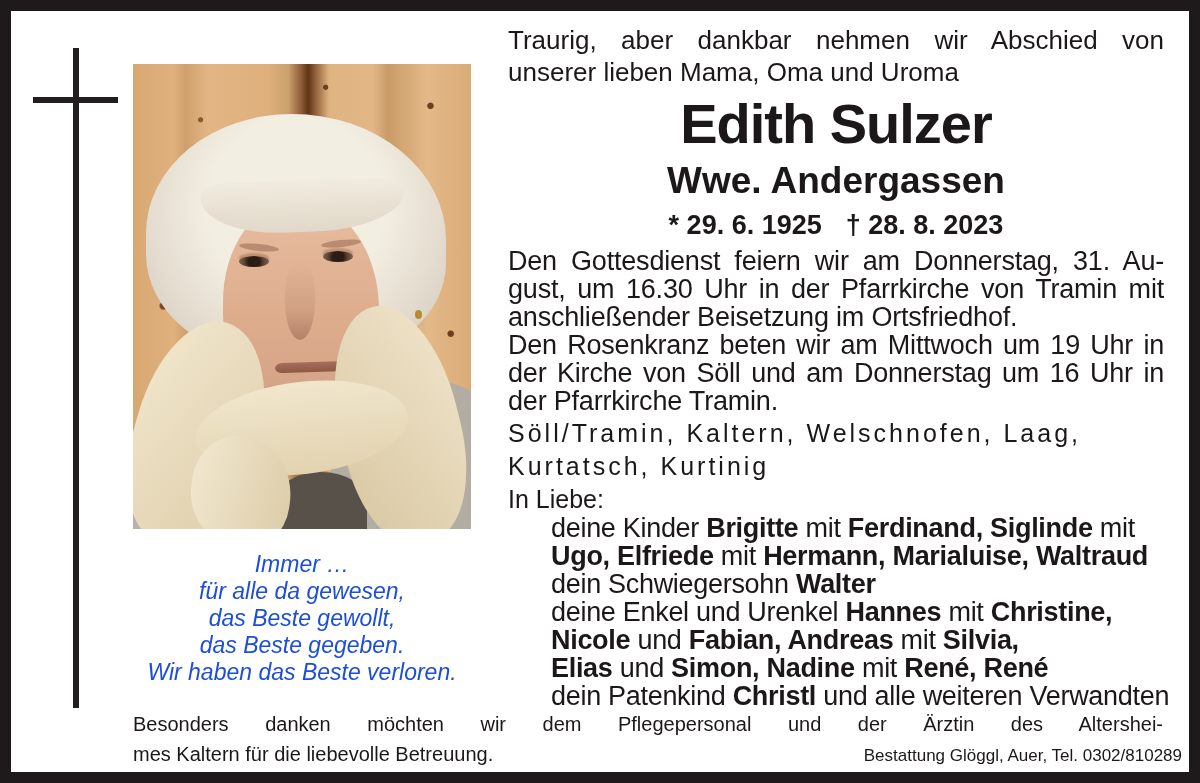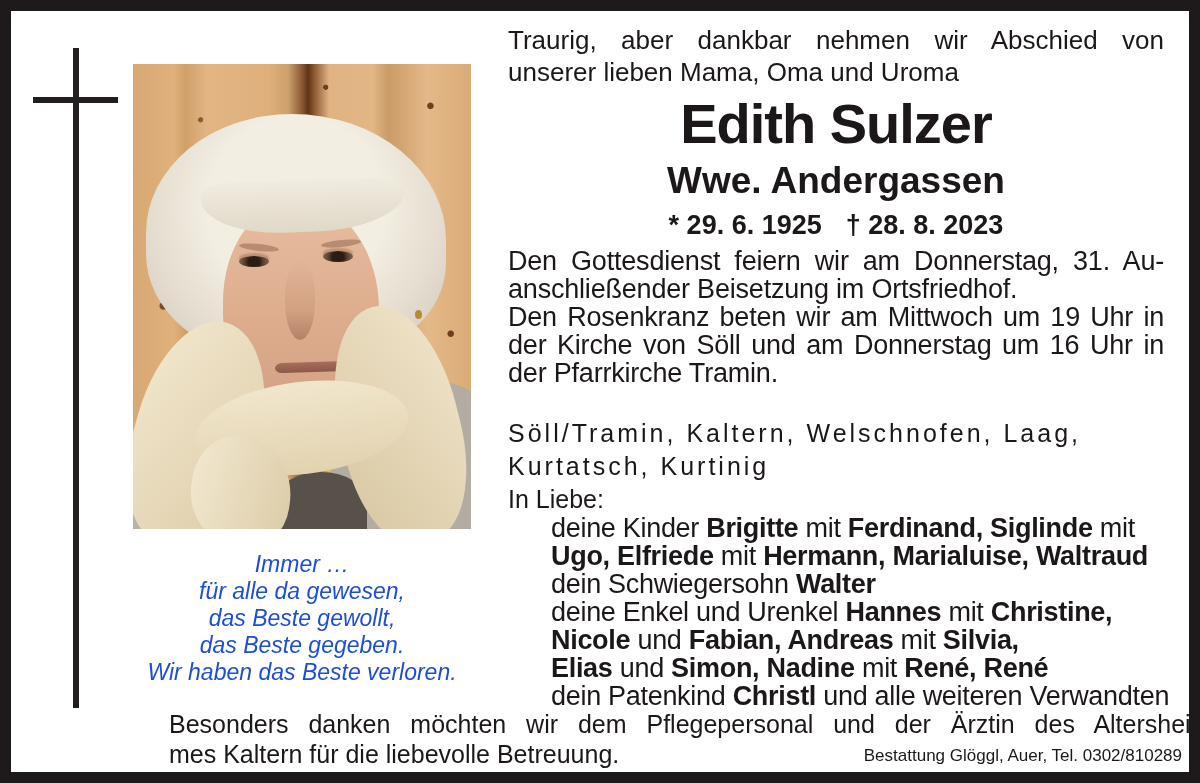--- a/index.html
+++ b/index.html
@@ -83,21 +83,21 @@
   .widow { position:absolute; top:161px; width:656px; text-align:center; font-size:37px; line-height:40px; font-weight:bold; }
   .dates { position:absolute; top:209px; width:656px; text-align:center; font-size:27px; line-height:32px; font-weight:bold; }
   .dates .death { margin-left:24px; }
   .service { position:absolute; top:247px; width:656px; }
   .locations { position:absolute; top:417px; width:656px; font-size:25px; line-height:33px; letter-spacing:3px; }
   .love { position:absolute; top:485px; width:656px; font-size:25px; line-height:28px; }
   .family { position:absolute; top:514px; width:656px;margin-left:43px; }
   .family .txt { letter-spacing:-0.3px; }
 
   
-  .thanks { position:absolute; left:133px; top:709px; width:1030px; font-size:25px; line-height:30px;margin-left:36px; }
+  .thanks { position:absolute; left:133px; top:709px; width:1030px; font-size:20px; line-height:30px; }
   .credit { position:absolute; right:18px; top:746px; font-size:17px; line-height:20px; }
 </style>
 </head>
 <body>
 
 <div class="card">
 
   <div>
     <div class="cross-v"></div>
     <div class="cross-h"></div>
@@ -141,20 +141,21 @@
 
     <div class="name">Edith Sulzer</div>
     <div class="widow">Wwe. Andergassen</div>
 
     <div class="dates">
       <span class="birth">* 29. 6. 1925</span><span class="death">† 28. 8. 2023</span>
     </div>
 
     <div class="service">
       <div class="txt just">Den Gottesdienst feiern wir am Donnerstag, 31. Au-</div>
+      <div class="txt just">gust, um 16.30 Uhr in der Pfarrkirche von Tramin mit</div>
       <div class="txt">anschließender Beisetzung im Ortsfriedhof.</div>
       <div class="txt just">Den Rosenkranz beten wir am Mittwoch um 19 Uhr in</div>
       <div class="txt just">der Kirche von Söll und am Donnerstag um 16 Uhr in</div>
       <div class="txt">der Pfarrkirche Tramin.</div>
     </div>
 
     <div class="locations">
       <div>Söll/Tramin, Kaltern, Welschnofen, Laag,</div>
       <div>Kurtatsch, Kurtinig</div>
     </div>

